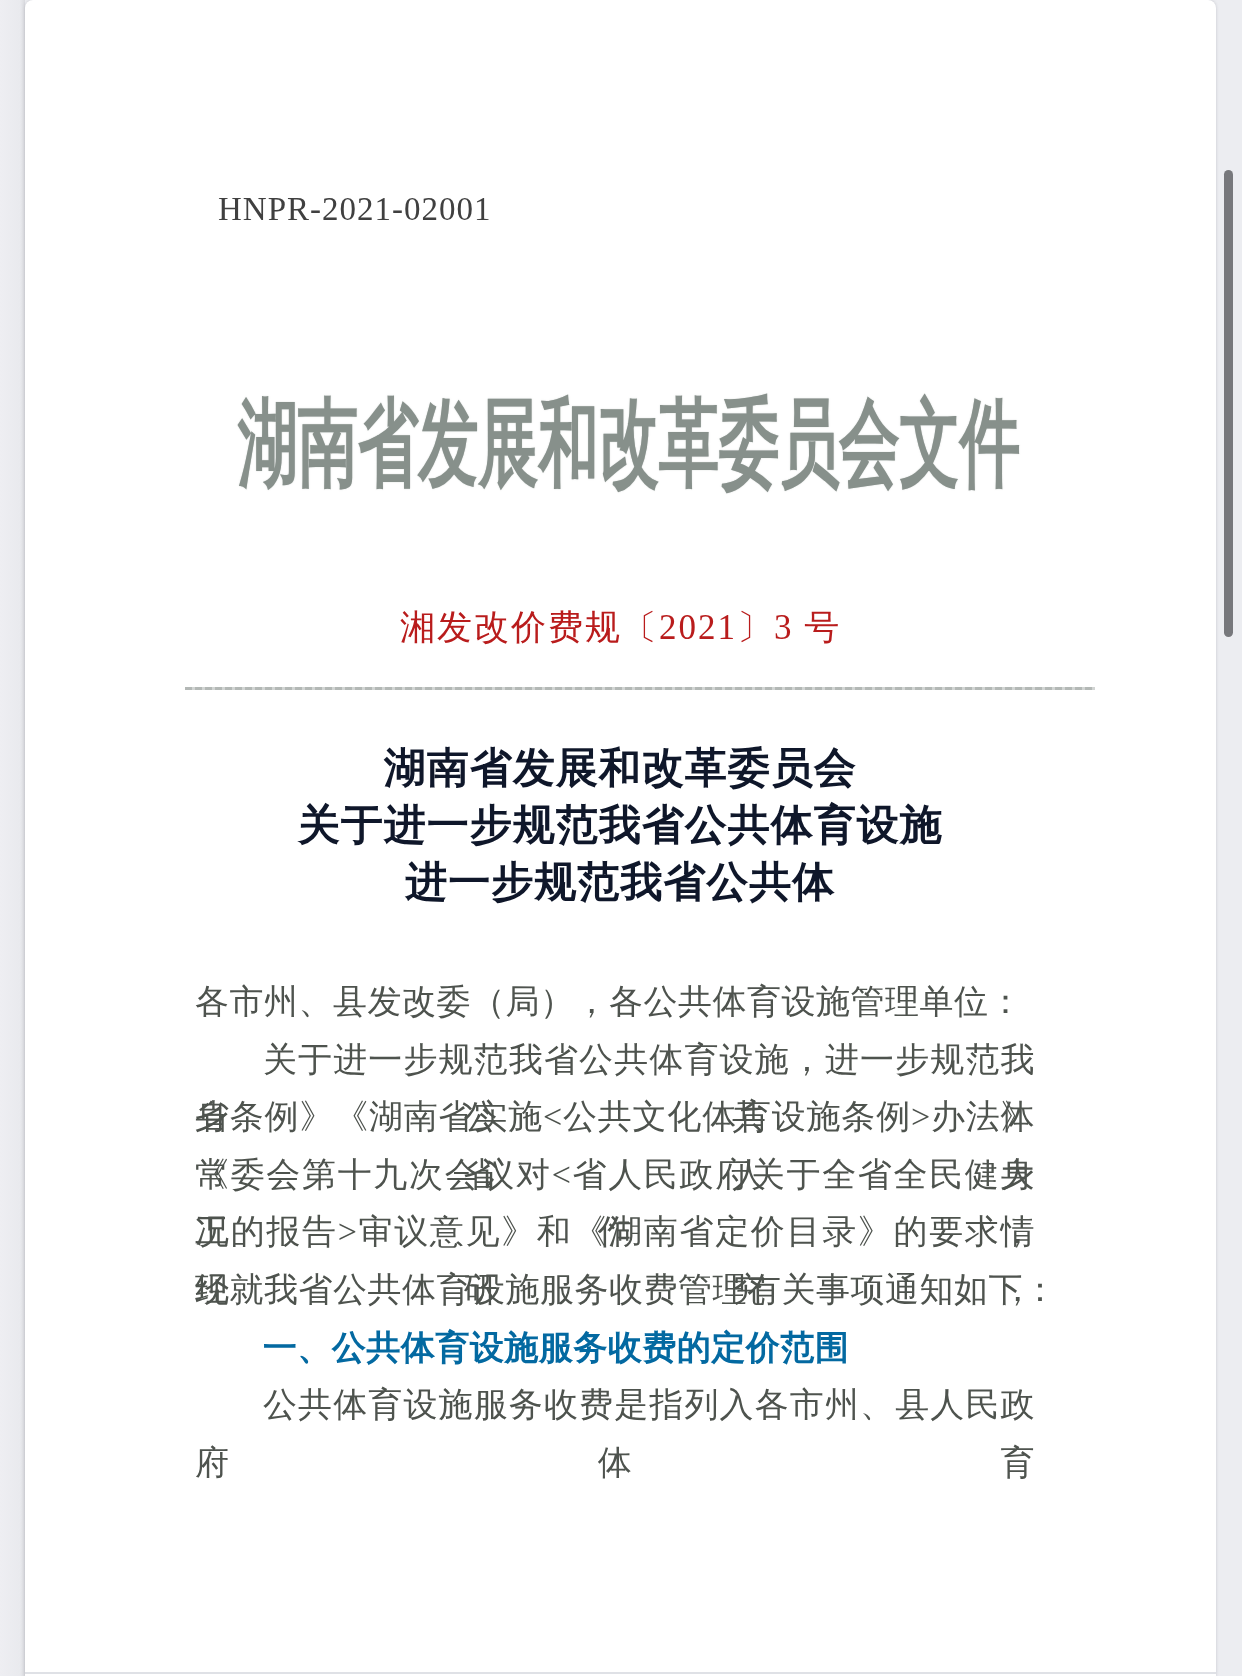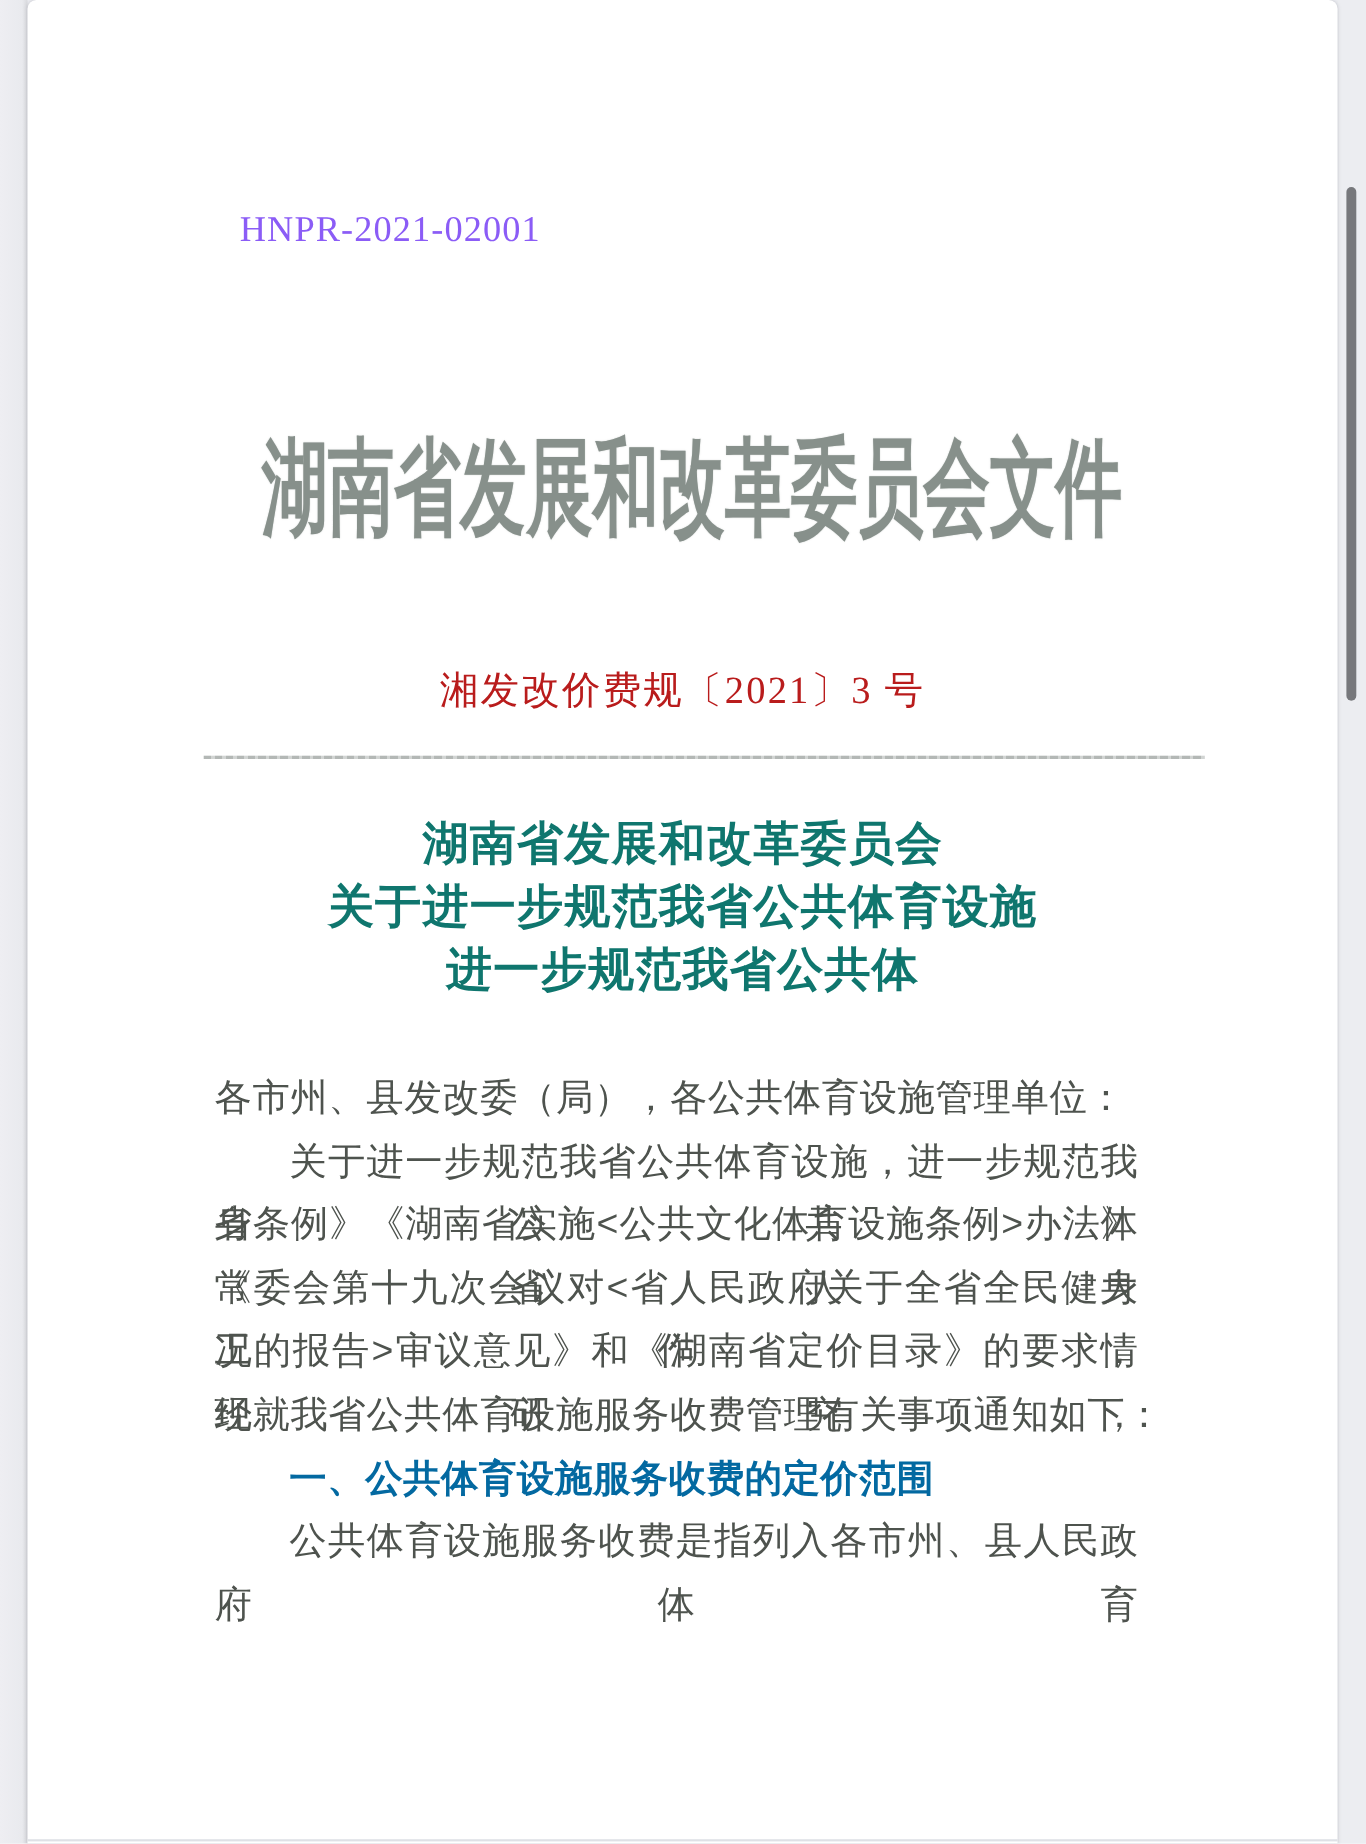--- a/index.html
+++ b/index.html
@@ -23,21 +23,21 @@
     position:absolute;
     left:0;bottom:2px;width:100%;height:2px;
     background:#dfe1e6;
   }
   
   .ref-no{
     position:absolute;
     left:193px;top:188px;
     font-size:33px;line-height:42px;
     letter-spacing:1px;
-    color:#8b5cf6;
+    color:#404040;
   }
   
   .letterhead{
     position:absolute;
     top:392px;left:0;right:0;
     text-align:center;
     white-space:nowrap;
     margin-left:16px;
   }
   .letterhead .inner{
@@ -65,39 +65,38 @@
     top:687px;left:160px;
     width:910px;height:3px;
     background:repeating-linear-gradient(90deg,#9aa09d 0 7px,#c2c6c4 7px 10px);
     opacity:.75;
   }
   
   .doc-title{
     position:absolute;
     top:740px;left:0;right:0;
     text-align:center;
-    color:#0f766e;
+    color:#0f172a;
     font-weight:bold;
     font-size:42px;line-height:57px;
     letter-spacing:1px;
   }
   
   .body-text{
     position:absolute;
     top:973px;left:170px;
     width:840px;
     font-size:34px;
     color:#4e534e;
     letter-spacing:0.5px;
   }
   .body-text .line{
     height:57.6px;
     line-height:57.6px;
     white-space:nowrap;
-    font-family:Liberation Mono, monospace;
   }
   .body-text .line.just{
     white-space:normal;
     text-align:justify;
     text-align-last:justify;
   }
   .body-text .line.indent{ text-indent:2em; }
   .body-text .line.bold{ font-weight:bold; color:#0369a1; }
   
   .scroll-gutter{

